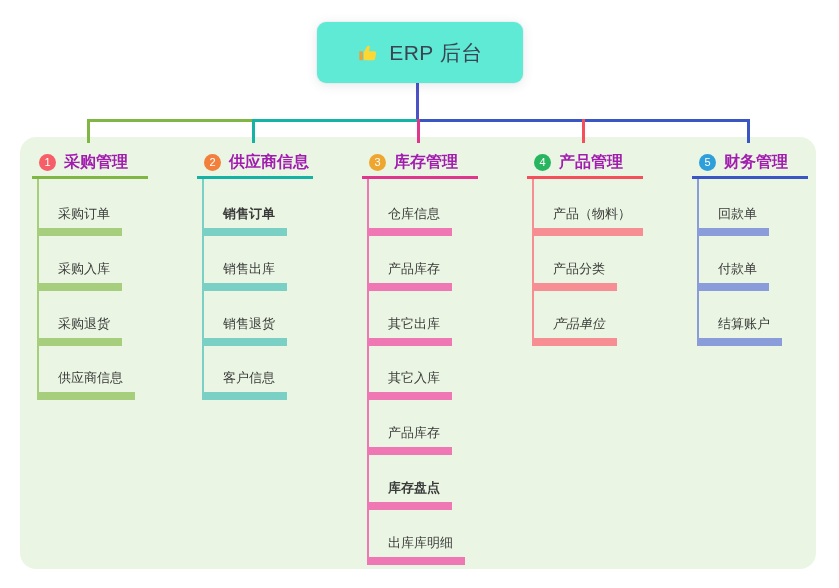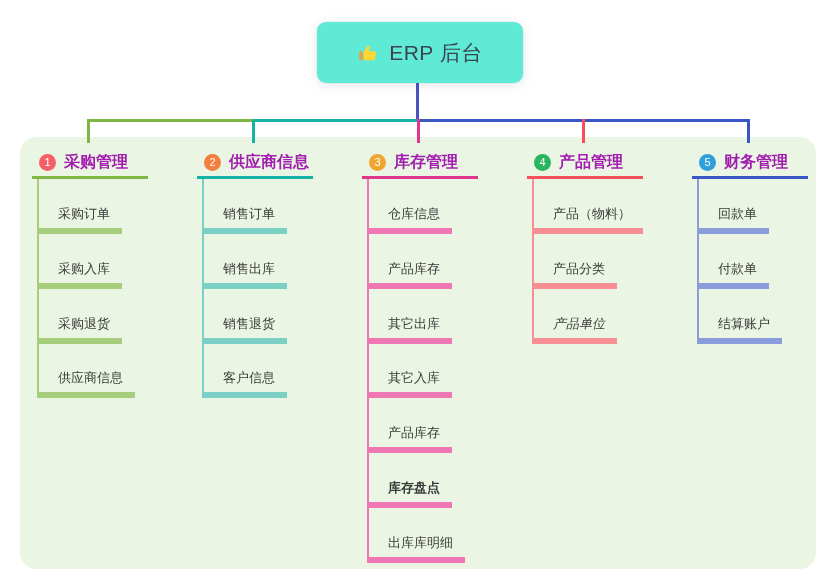--- a/index.html
+++ b/index.html
@@ -33,21 +33,21 @@
     width:17px;height:17px;border-radius:50%;
     display:flex;align-items:center;justify-content:center;
     color:#fff;font-size:11px;line-height:1;flex:0 0 auto;
     margin-left:7px;
   }
   .branch-label{font-size:16px;font-weight:600;color:#a21caf;white-space:nowrap;}
   .child-topic{
     position:absolute;
     font-size:13px;color:#3a3a3a;line-height:20px;
     padding:0 12px 4px 21px;
-    border-bottom:6px solid #14b8a6;white-space:nowrap;z-index:2;
+    border-bottom:8px solid #14b8a6;white-space:nowrap;z-index:2;
   }
   .vline,.hseg,.drop{position:absolute;}
 </style>
 </head>
 <body>
 
 <div class="canvas">
 
   <div class="panel" id="panel" style="background: rgb(234, 246, 227);"></div>
 
@@ -80,21 +80,21 @@
       <div class="vline" style="left: 37px; top: 179px; width: 2px; height: 216.4px; background: rgb(166, 206, 124); z-index: 1;"></div>
       <div class="child-topic" style="left: 37px; top: 204px; border-bottom-color: rgb(166, 206, 124);">采购订单</div>
       <div class="child-topic" style="left: 37px; top: 258.8px; border-bottom-color: rgb(166, 206, 124);">采购入库</div>
       <div class="child-topic" style="left: 37px; top: 313.6px; border-bottom-color: rgb(166, 206, 124);">采购退货</div>
       <div class="child-topic" style="left: 37px; top: 368.4px; border-bottom-color: rgb(166, 206, 124);">供应商信息</div>
       <div class="branch-topic" style="left: 197px; width: 116px; border-bottom-color: rgb(20, 179, 165);">
         <span class="badge" style="background: rgb(242, 128, 60);">2</span>
         <span class="branch-label">供应商信息</span>
       </div>
       <div class="vline" style="left: 202px; top: 179px; width: 2px; height: 216.4px; background: rgb(123, 208, 198); z-index: 1;"></div>
-      <div class="child-topic" style="left: 202px; top: 204px; border-bottom-color: rgb(123, 208, 198);">销售订单</div>
+      <div class="child-topic" style="left: 202px; top: 204px; border-bottom-color: rgb(123, 208, 198); font-weight: bold;">销售订单</div>
       <div class="child-topic" style="left: 202px; top: 258.8px; border-bottom-color: rgb(123, 208, 198);">销售出库</div>
       <div class="child-topic" style="left: 202px; top: 313.6px; border-bottom-color: rgb(123, 208, 198);">销售退货</div>
       <div class="child-topic" style="left: 202px; top: 368.4px; border-bottom-color: rgb(123, 208, 198);">客户信息</div>
       <div class="branch-topic" style="left: 362px; width: 116px; border-bottom-color: rgb(224, 54, 142);">
         <span class="badge" style="background: rgb(239, 166, 48);">3</span>
         <span class="branch-label">库存管理</span>
       </div>
       <div class="vline" style="left: 367px; top: 179px; width: 2px; height: 380.8px; background: rgb(238, 119, 180); z-index: 1;"></div>
       <div class="child-topic" style="left: 367px; top: 204px; border-bottom-color: rgb(238, 119, 180);">仓库信息</div>
       <div class="child-topic" style="left: 367px; top: 258.8px; border-bottom-color: rgb(238, 119, 180);">产品库存</div>

